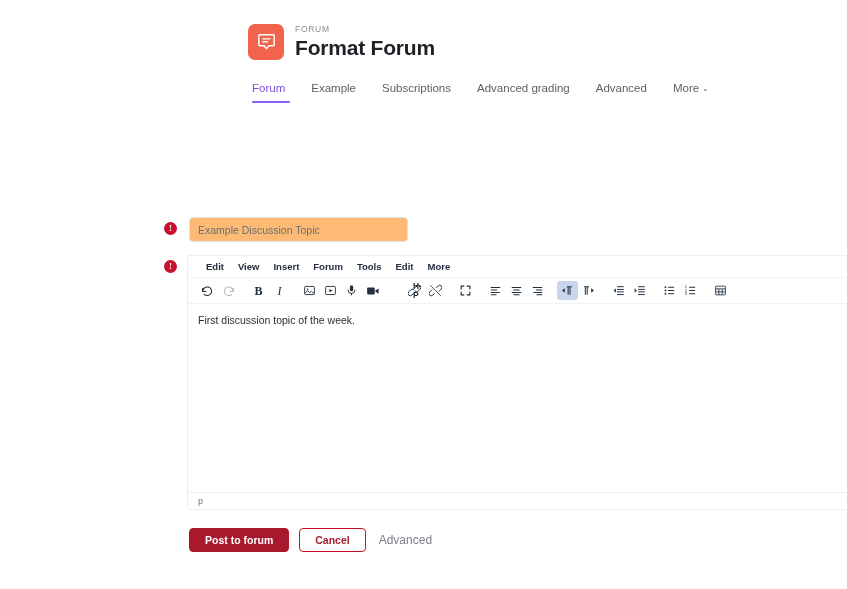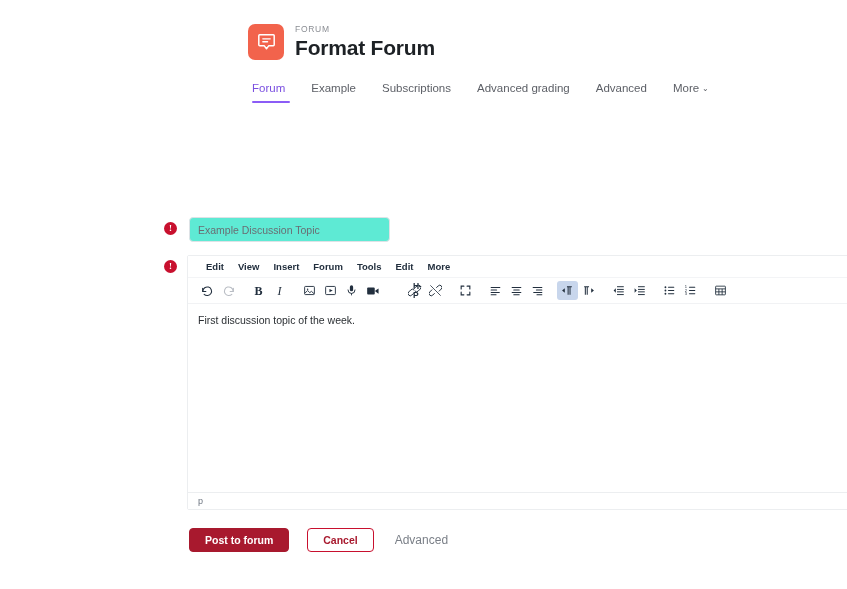--- a/index.html
+++ b/index.html
@@ -137,25 +137,25 @@
     cursor: pointer;
     font-family: "Liberation Serif", serif;
   }
   .err-badge-title { position: absolute; left: 164px; top: 222px; }
   .err-badge-editor { position: absolute; left: 164px; top: 260px; }
 
   .title-input {
     position: absolute;
     left: 189px;
     top: 217px;
-    width: 201px;
+    width: 219px;
     height: 25px;
     border: 1px solid #dee2e6;
     border-radius: 4px;
-    background: #5eead4;
+    background: #fdba74;
     font-size: 10.5px;
     color: #6a6d73;
     padding: 0 8px;
     font-family: "Liberation Sans", sans-serif;
     outline: none;
   }
   .title-input::placeholder { color: #9aa0a6; }
 
   
   .editor {
@@ -243,21 +243,21 @@
     line-height: 12px;
   }
 
   
   .form-actions {
     position: absolute;
     left: 189px;
     top: 528px;
     display: flex;
     align-items: center;
-    gap: 18px;
+    gap: 10px;
   }
   .btn {
     height: 24px;
     padding: 0 15px;
     border-radius: 4px;
     font-size: 10.5px;
     font-weight: bold;
     font-family: "Liberation Sans", sans-serif;
     cursor: pointer;
     display: flex;

